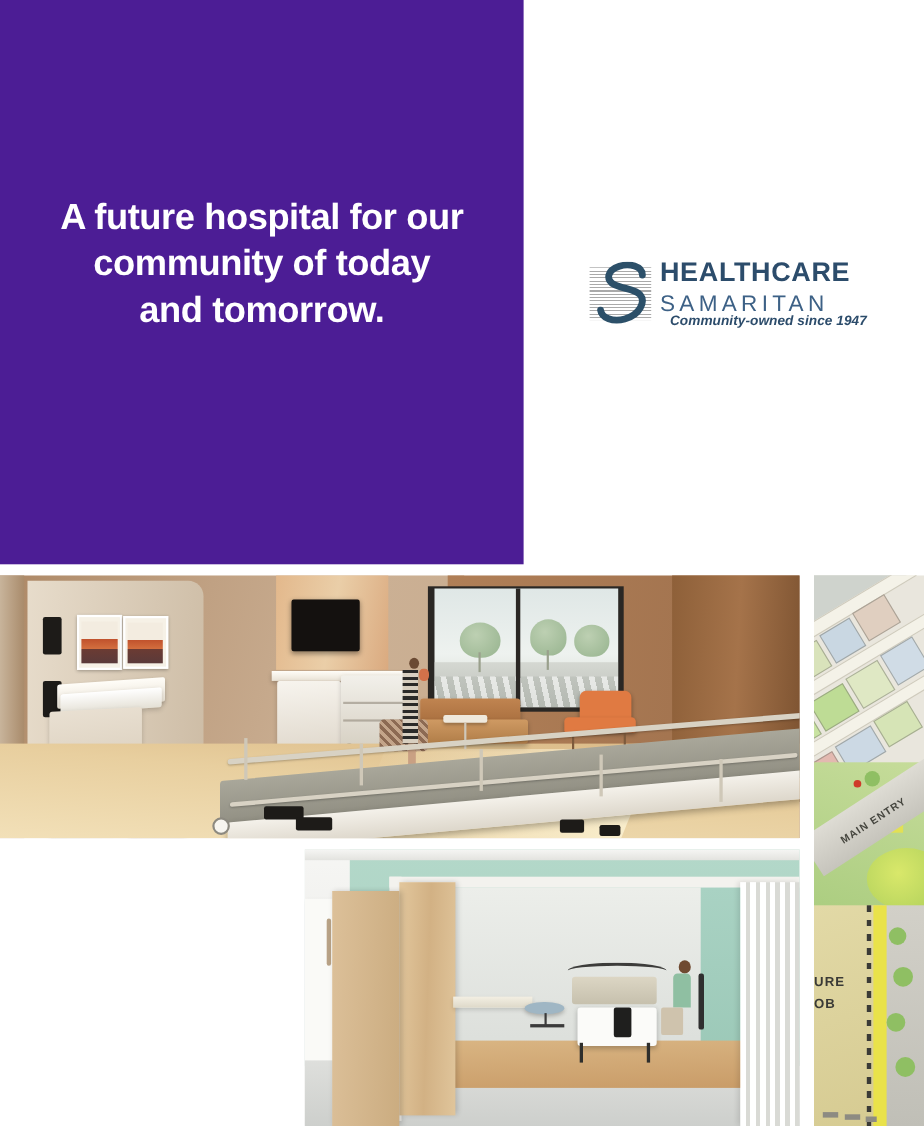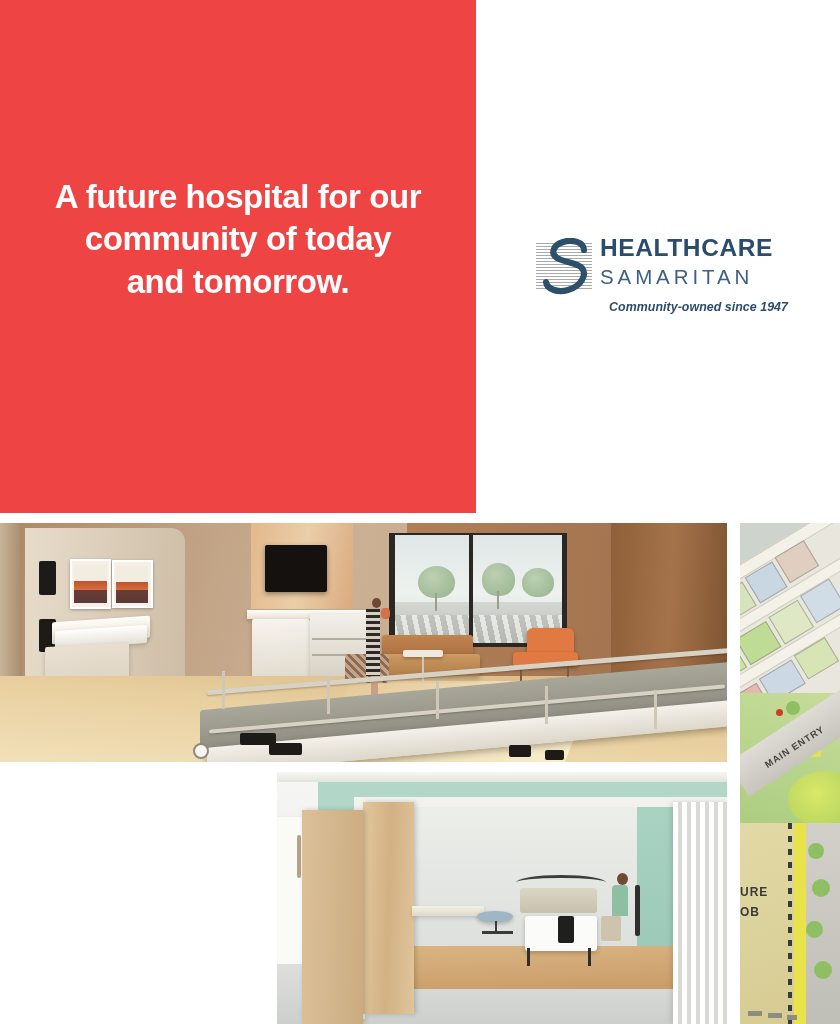--- a/index.html
+++ b/index.html
@@ -8,21 +8,21 @@
     width:840px; height:1024px;
     background:#ffffff;
     font-family:"Liberation Sans", sans-serif;
     overflow:hidden;
   }
   #page { position:relative; width:840px; height:1024px; background:#fff; }
 
   
   #hero-panel {
     position:absolute; left:0; top:0; width:476px; height:513px;
-    background:#ef4444;
+    background:#4c1d95;
     display:flex; align-items:center; justify-content:center;
   }
   #hero-headline {
     color:#ffffff;
     font-size:33px;
     font-weight:bold;
     line-height:1.28;
     text-align:center;
     letter-spacing:-0.4px;
     width:420px;
@@ -167,21 +167,21 @@
         <path d="M44 12 C44 4, 32 1, 23 4 C12 7.5, 10 17, 19 21 C27 24.6, 38 25, 42 30
                  C47 36, 42 48, 28 52 C17 55, 7 51, 6 44" fill="none" stroke="#2c5069" stroke-width="6.2" stroke-linecap="round" stroke-linejoin="round"></path>
       </svg>
     </div>
 
     <div id="logo-wordmark">
       <div id="logo-name">HEALTHCARE</div>
       <div id="logo-sub">SAMARITAN</div>
     </div>
 
-    <div id="logo-tagline" style="position:absolute; left:64px; top:56px;">Community-owned since 1947</div>
+    <div id="logo-tagline" style="position:absolute; left:64px; top:40px;">Community-owned since 1947</div>
   </div>
 
   <div class="photo" id="photo-patient-room">
     <div class="pr-wall-left"></div>
     <div class="pr-wall-right"></div>
 
     <div class="pr-panel-wood" style="left:84%; top:0; width:16%; height:86%;
                 background:linear-gradient(93deg,#8e6039,#a5734a,#7d5331);"></div>
 
     <div class="pr-col" style="left:0; top:0; width:3%; height:100%; background:linear-gradient(90deg,#c8b49b,#a98b6b);"></div>

